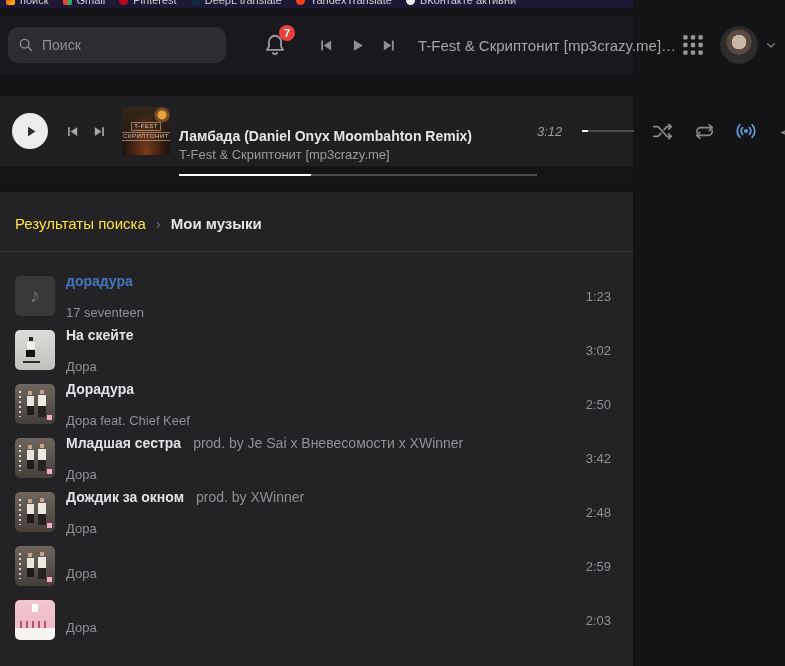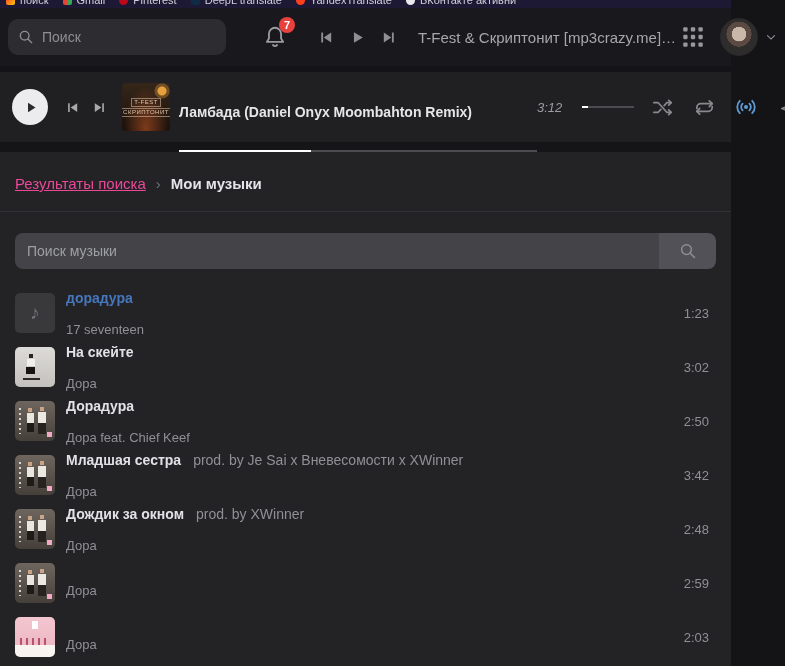--- a/index.html
+++ b/index.html
@@ -2,21 +2,21 @@
 <html><head>
 <meta charset="utf-8">
 <style>
   * { box-sizing: border-box; margin: 0; padding: 0; }
   html,body { width:785px; height:666px; overflow:hidden; }
   body {
     font-family: "Liberation Sans", "DejaVu Sans", sans-serif;
     background:#141416; color:#e1e1e6;
     -webkit-font-smoothing:antialiased;
   }
-  .app { width:731px; height:666px; display:flex; flex-direction:column; }
+  .app { width:633px; height:666px; display:flex; flex-direction:column;gap:8px; }
 
   
   .bookmarks {
     height:8px; background:#1d1833; overflow:hidden; flex:0 0 auto;
     display:flex; align-items:flex-start; gap:14px; padding-left:6px;
   }
   .bm { display:flex; align-items:center; gap:5px; margin-top:-8px; height:16px;
         font-size:11px; color:#cfcfda; white-space:nowrap; }
   .bmi { width:9px; height:9px; border-radius:50%; display:inline-block; flex:0 0 auto; }
   .bmi-search { background:linear-gradient(135deg,#f33,#fc0); border-radius:2px; }
@@ -96,21 +96,21 @@
   .pvol { width:52px; height:2px; background:#4c4c50; margin-left:20px; flex:0 0 auto; }
   .pvol .fill { height:100%; background:#fff; }
   .pright { display:flex; align-items:center; margin-left:16px; gap:18px; color:#8a8a8e; }
   .picon { width:24px; height:24px; display:flex; align-items:center; justify-content:center; flex:0 0 auto; }
   .picon.blue { color:#5d9bd8; }
 
   
   .pgap2 { height:10px; background:#151517; flex:0 0 auto; }
   main { flex:1; background:#232326; padding:0 15px; overflow:hidden; }
   .crumbs { display:flex; align-items:center; gap:10px; padding:23px 0 19px 0; font-size:15px; }
-  .crumb-parent { color:#ec4899;text-decoration:underline; }
+  .crumb-parent { color:#fde047; }
   .crumb-sep { color:#6e6e76; font-size:15px; }
   .crumb-current { color:#e4e4e9; font-weight:700; }
   .divider { height:1px; background:#303035; margin:0 -15px; }
 
   .msearch {
     margin-top:21px; height:36px; border-radius:8px; overflow:hidden;
     display:flex; align-items:stretch;
   }
   .msearch input {
     flex:1; background:#434348; border:none; outline:none; padding:0 12px;
@@ -281,20 +281,21 @@
           <path d="M16.4 5H19v14h-2.6z"></path>
           <path d="M4.5 5L15 12 4.5 19z"></path>
         </svg>
       </span>
     <div class="part">
       <span>T-FEST</span>
       <span>СКРИПТОНИТ</span>
     </div>
     <div class="pmeta">
       <div class="ptitle">Ламбада (Daniel Onyx Moombahton Remix)</div>
+      <div class="partist">T-Fest &amp; Скриптонит [mp3crazy.me]</div>
       <div class="pseek">
           <div class="fill" style="width: 37%;"></div>
         </div>
     </div>
     <div class="hspacer"></div>
     <span class="ptime">3:12</span>
     <div class="pvol">
         <div class="fill" style="width: 10%;"></div>
       </div>
     <div class="pright">
@@ -337,29 +338,20 @@
   <div class="pgap2"></div>
 
   <main>
     <div class="crumbs">
       <span class="crumb-parent">Результаты поиска</span>
       <span class="crumb-sep">›</span>
       <span class="crumb-current">Мои музыки</span>
     </div>
     <div class="divider"></div>
 
-    <div class="msearch">
-      <input type="text" placeholder="Поиск музыки" style="">
-      <button class="sbtn">
-        <svg width="18" height="18" viewBox="0 0 24 24">
-            <circle cx="10" cy="10" r="6.5" fill="none" stroke="currentColor" stroke-width="2"></circle>
-            <line x1="15" y1="15" x2="20.5" y2="20.5" stroke="currentColor" stroke-width="2" stroke-linecap="round"></line>
-          </svg>
-      </button>
-    </div>
 
     <div class="tracks">
 
       <div class="trow">
         <div class="art art-note">
             <span>♪</span>
           </div>
         <div class="tmeta">
           <div class="ttitle"><span class="tt blue">дорадура</span></div>
           <div class="tartist">17 seventeen</div>

